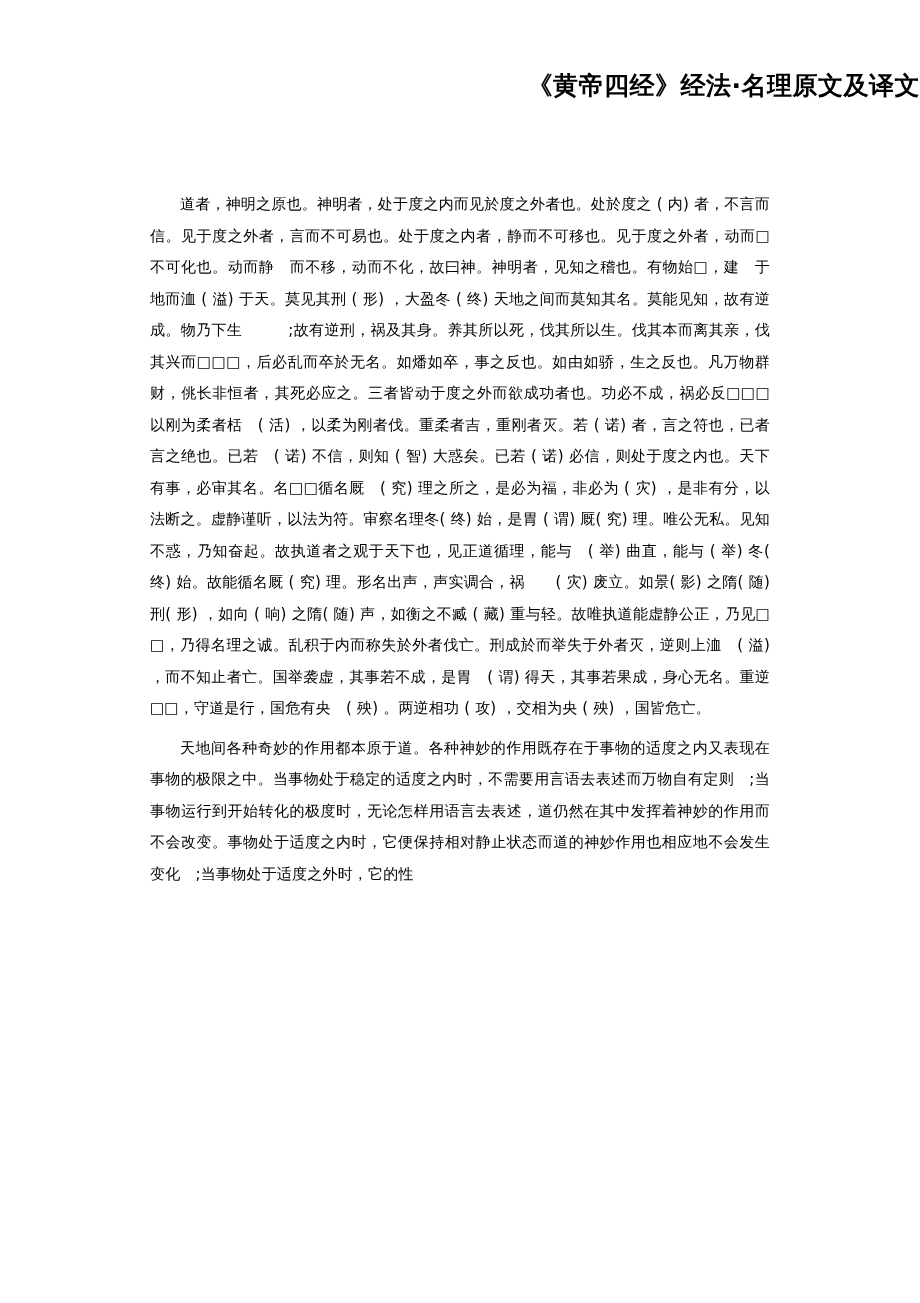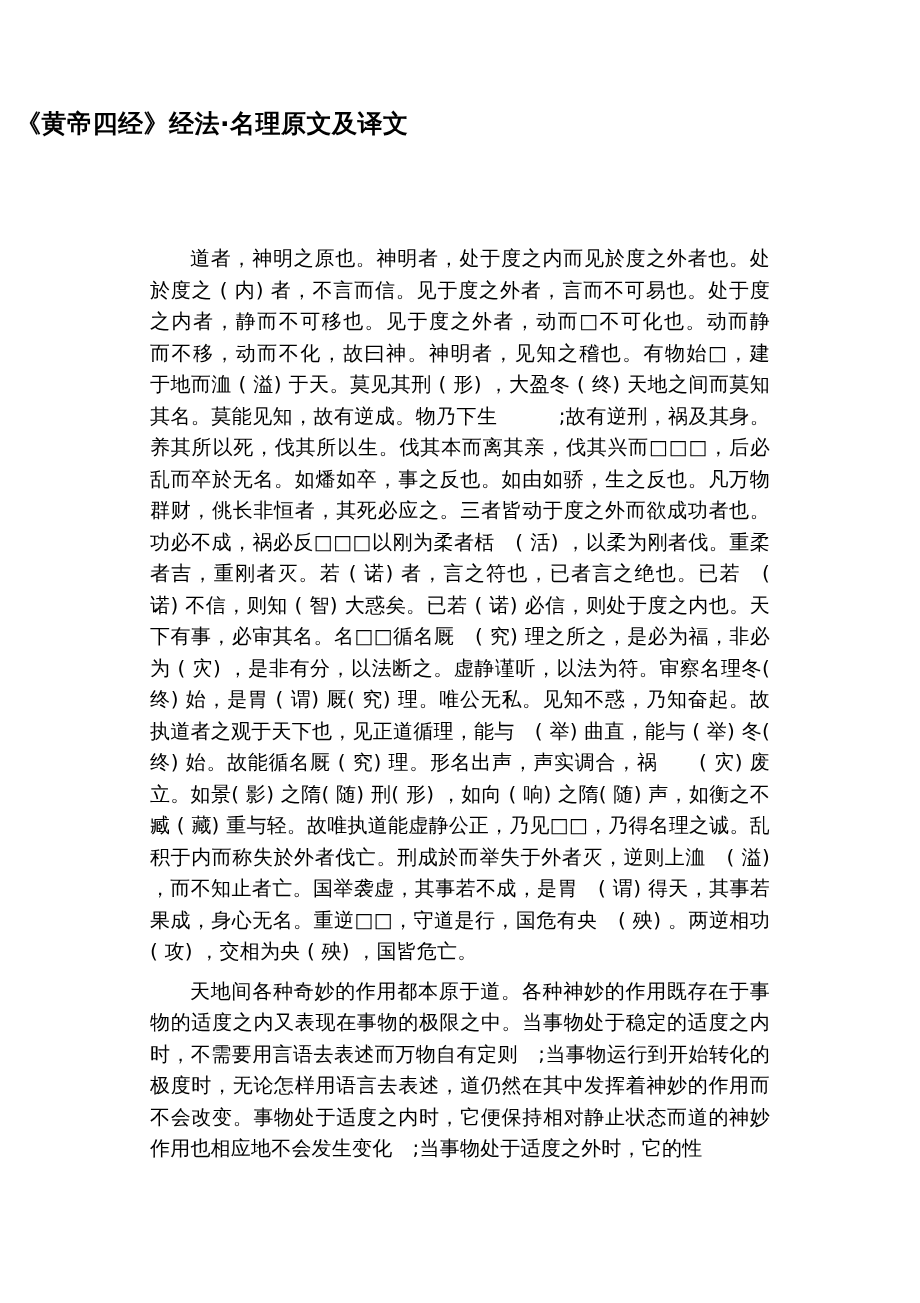--- a/index.html
+++ b/index.html
@@ -15,35 +15,35 @@
     overflow: hidden;
   }
   .page {
     width: 920px;
     height: 1303px;
     box-sizing: border-box;
     padding: 0;
     position: relative;
   }
   .doc-title {
-    text-align: left;
+    text-align: right;
     font-size: 25px;
     font-weight: bold;
     letter-spacing: 0.5px;
-    margin: 16px;
-    padding-top: 93px;
+    margin: 0;
+    padding-top: 71px;
     line-height: 1.2;
   }
   .body-block {
     margin: 0 auto;
     width: 620px;
     padding-top: 88px;
   }
   .para {
-    font-size: 20px;
+    font-size: 15px;
     line-height: 31.5px;
     text-align: justify;
     text-justify: inter-ideograph;
     margin: 0 0 0 0;
     letter-spacing: 0.2px;
     white-space: pre-wrap;
     word-break: break-all;
   }
   .para.indent {
     text-indent: 2em;

